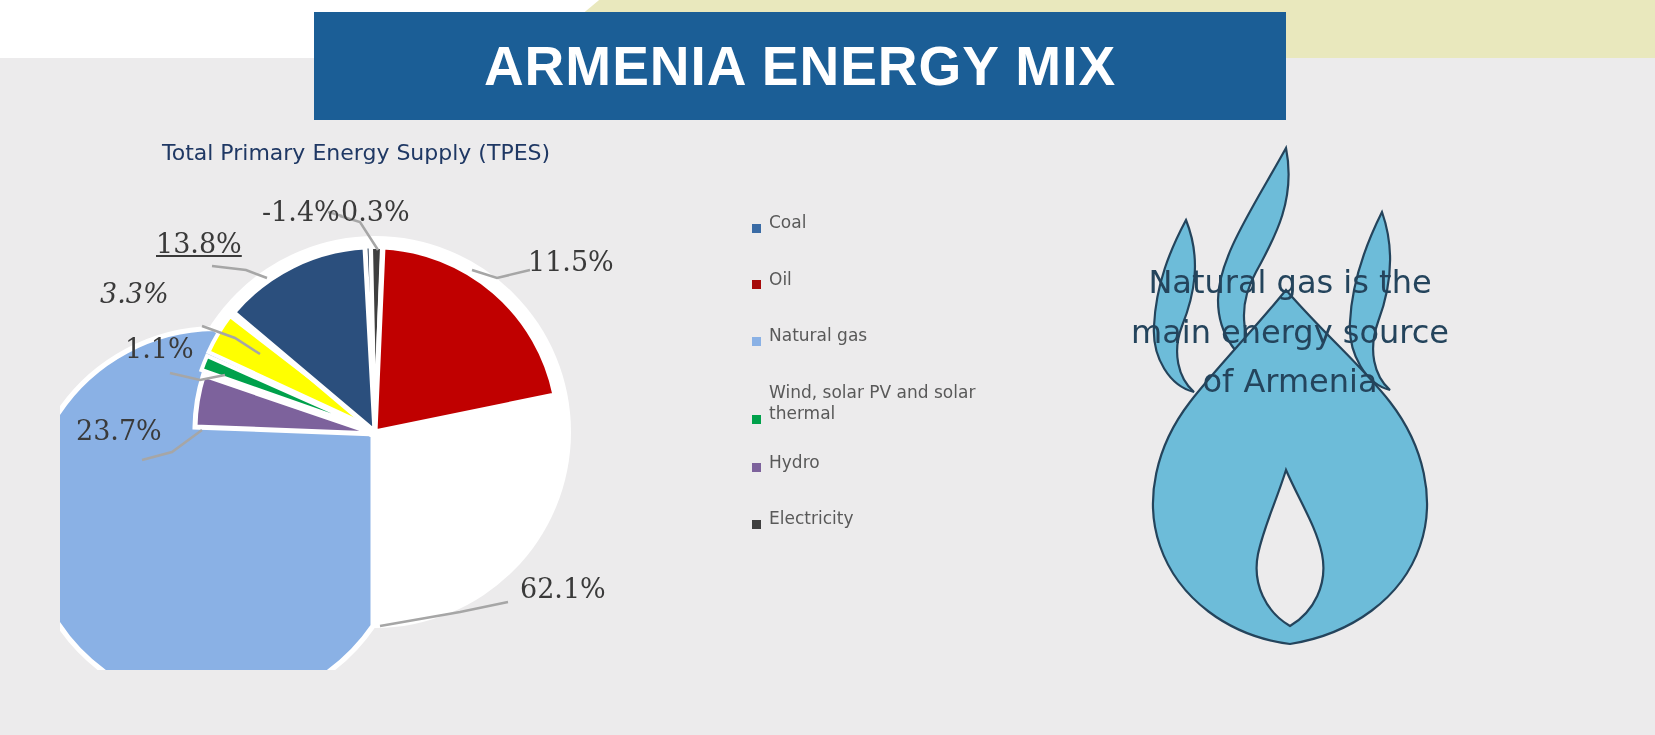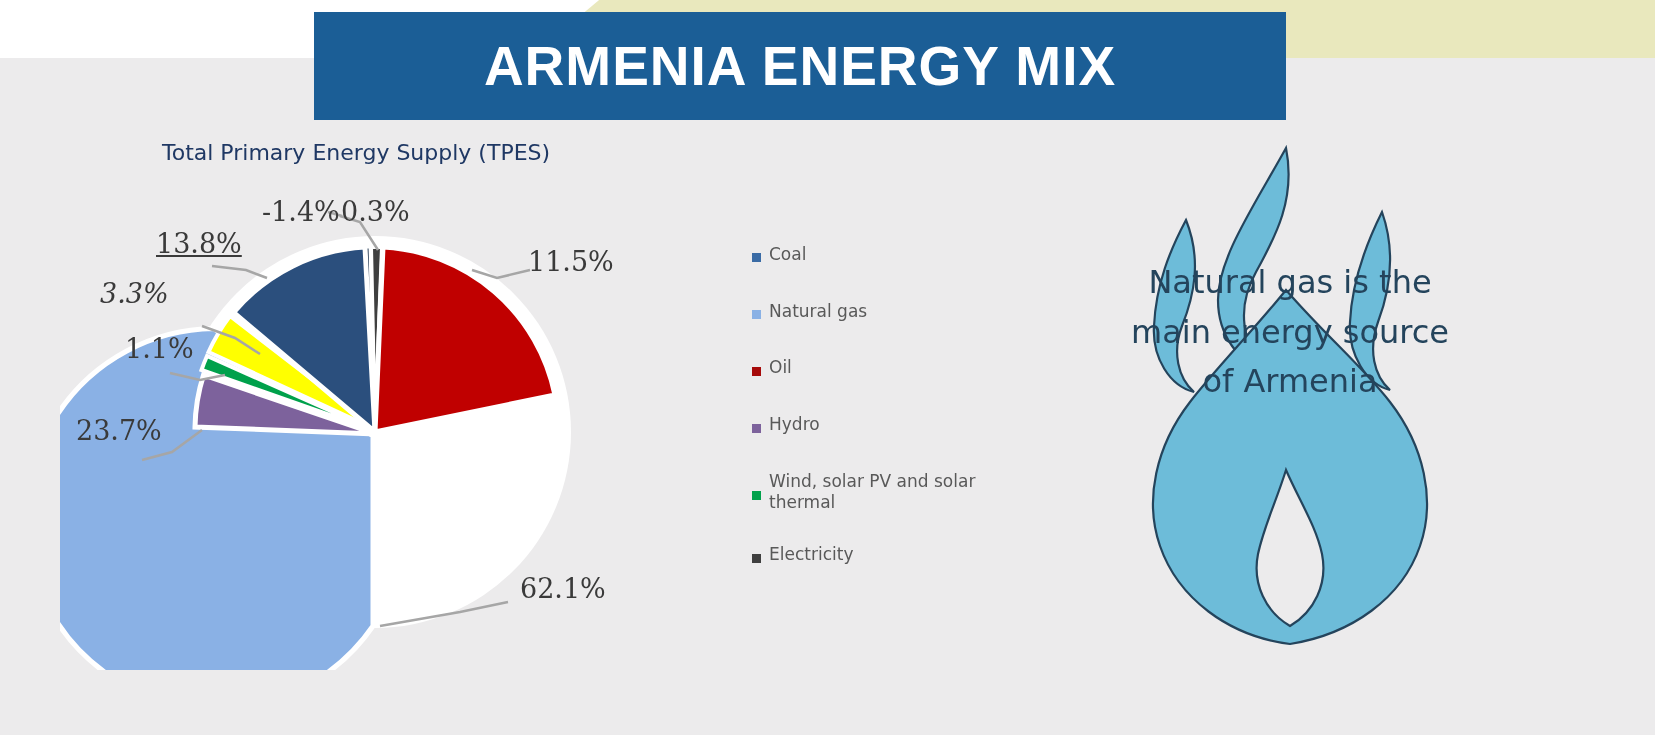--- a/index.html
+++ b/index.html
@@ -101,24 +101,23 @@
 
   
   #legend {
     position: absolute;
     left: 752px;
     top: 212px;
     width: 280px;
   }
   .legend-item {
     display: flex;
-    align-items: center;
+    align-items: flex-end;
     margin-bottom: 36px;
     line-height: 1.22;
-    margin-top: 32px;
   }
   .legend-item.tight { margin-bottom: 28px; }
   .legend-swatch {
     width: 9px;
     height: 9px;
     margin-top: 7px;
     margin-right: 8px;
     flex: 0 0 auto;
   }
   .legend-label {
@@ -220,37 +219,37 @@
   </div>
 
   <div id="legend">
 
     <div class="legend-item">
       <span class="legend-swatch" style="background:#3a6ba5"></span>
       <span class="legend-label">Coal</span>
     </div>
 
     <div class="legend-item">
+      <span class="legend-swatch" style="background:#a60a0a"></span>
+      <span class="legend-label">Oil</span>
+    </div>
+
+    <div class="legend-item">
       <span class="legend-swatch" style="background:#8ab1e5"></span>
       <span class="legend-label">Natural gas</span>
-    </div>
-
-    <div class="legend-item">
-      <span class="legend-swatch" style="background:#a60a0a"></span>
-      <span class="legend-label">Oil</span>
-    </div>
-
-    <div class="legend-item">
-      <span class="legend-swatch" style="background:#7d629c"></span>
-      <span class="legend-label">Hydro</span>
     </div>
 
     <div class="legend-item tight">
       <span class="legend-swatch" style="background:#00a14b"></span>
       <span class="legend-label">Wind, solar PV and solar thermal</span>
+    </div>
+
+    <div class="legend-item">
+      <span class="legend-swatch" style="background:#7d629c"></span>
+      <span class="legend-label">Hydro</span>
     </div>
 
 
 
     <div class="legend-item">
       <span class="legend-swatch" style="background:#3f3f3f"></span>
       <span class="legend-label">Electricity</span>
     </div>
 
   </div>

